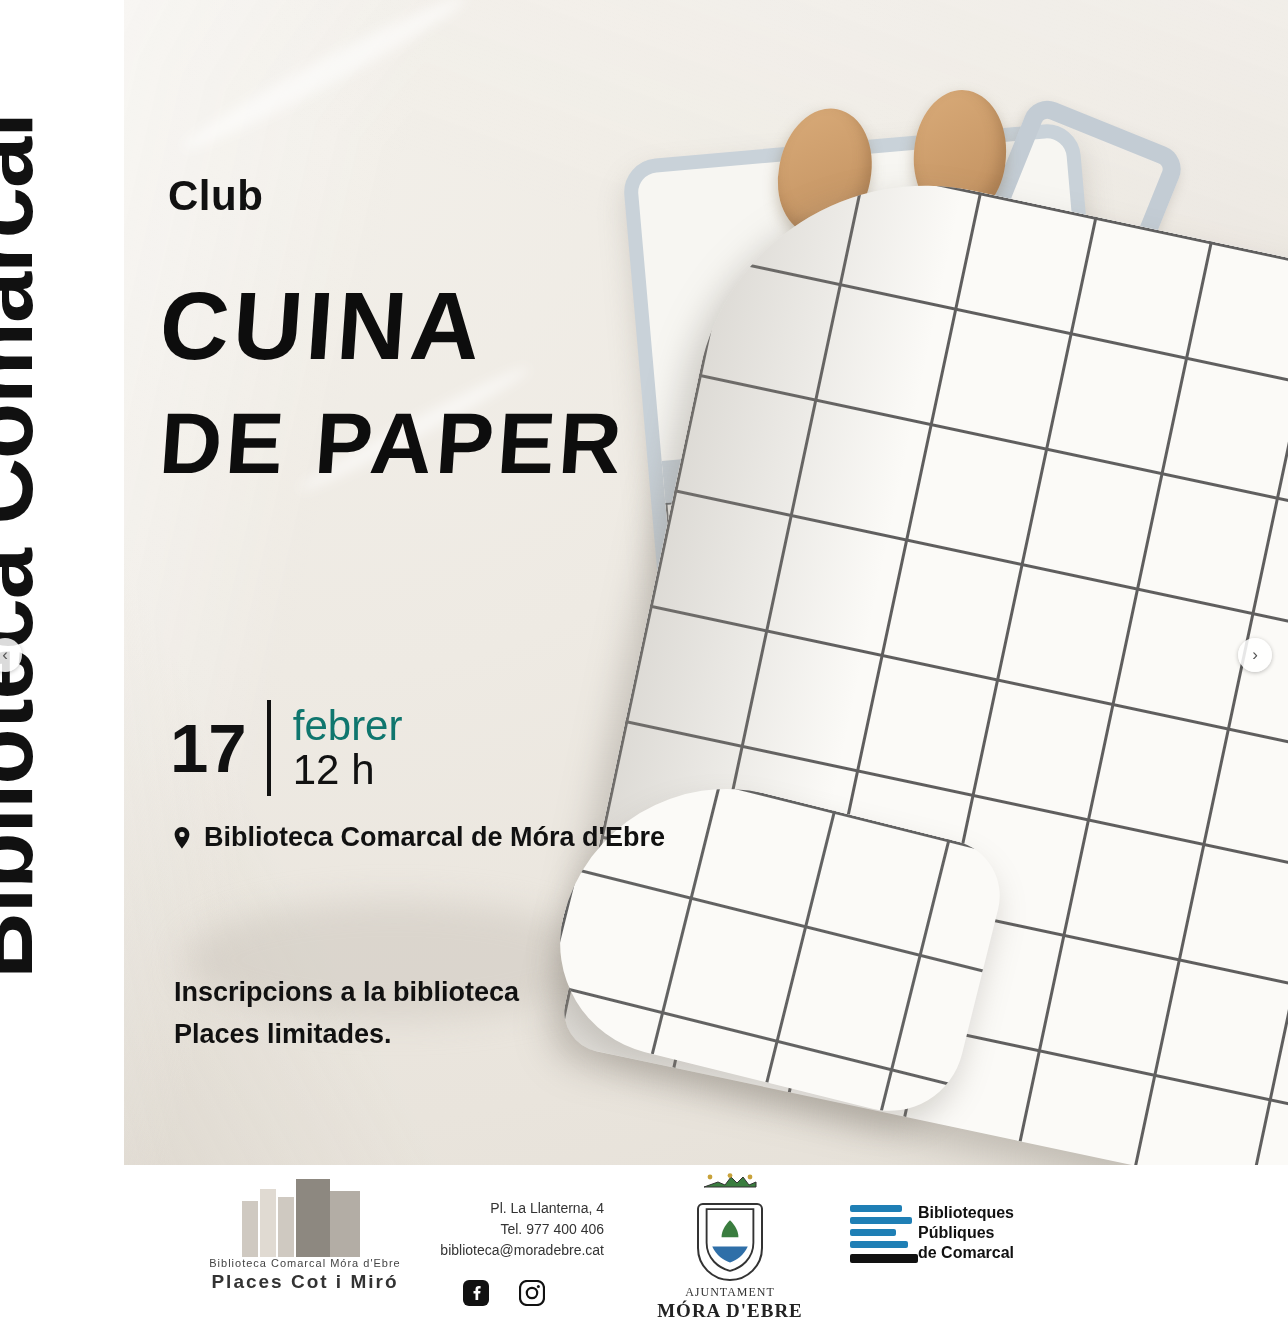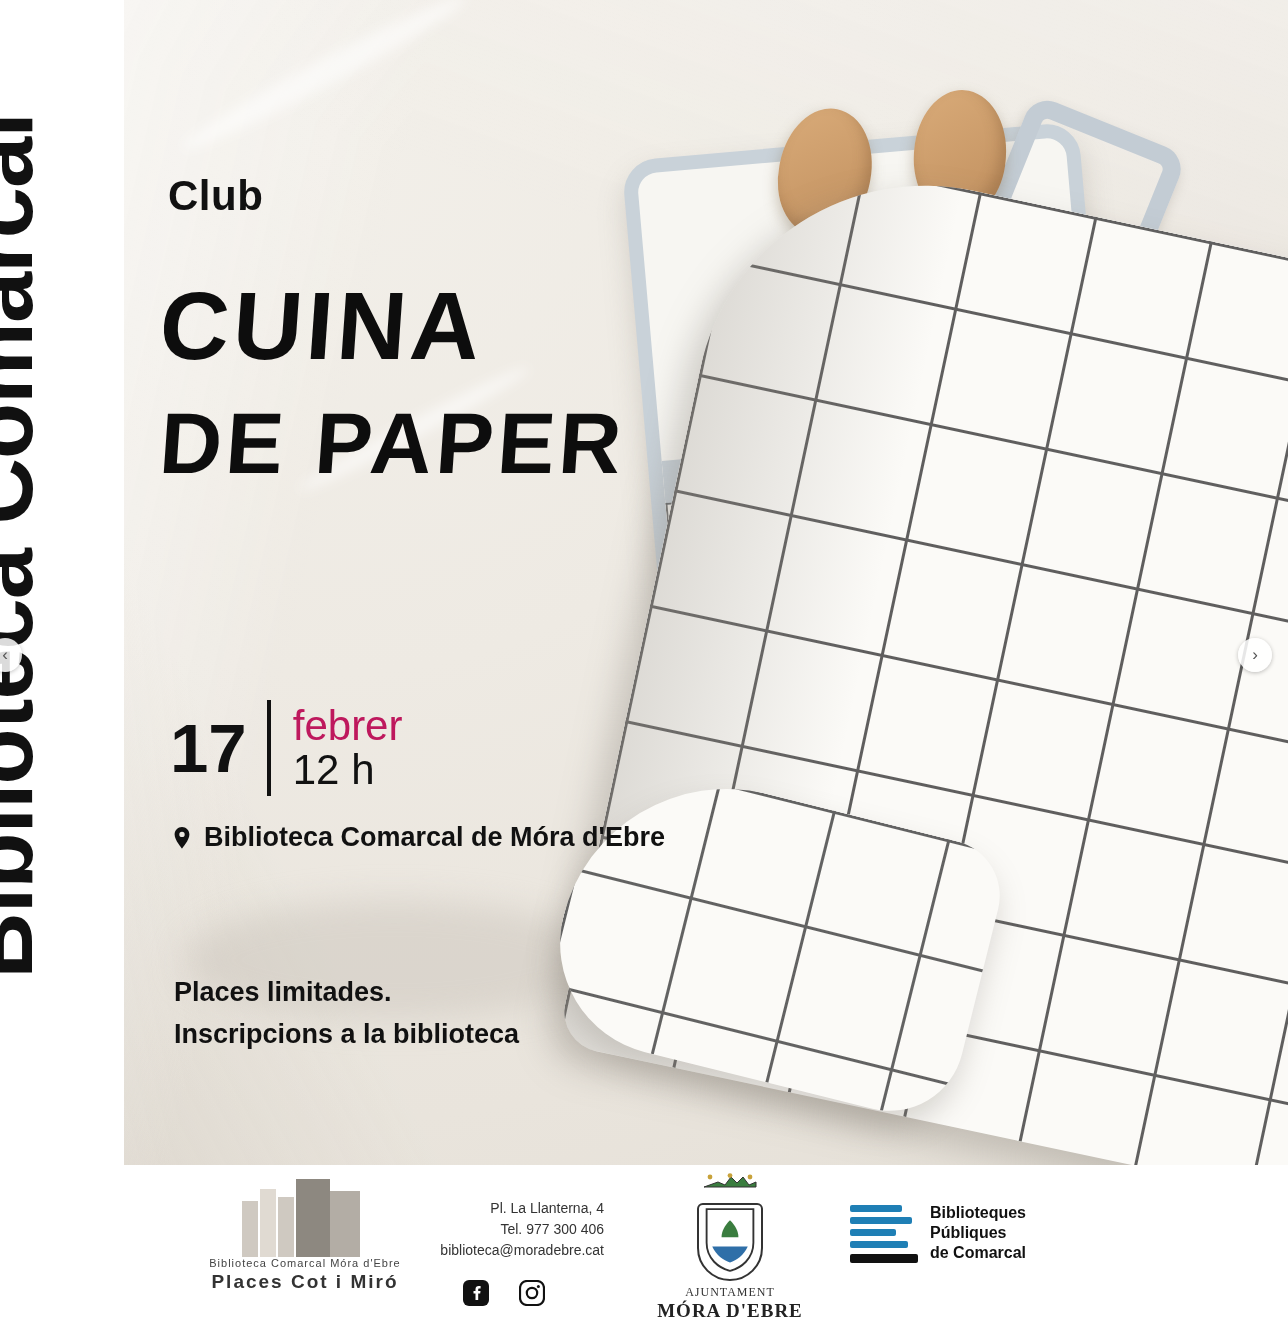--- a/index.html
+++ b/index.html
@@ -167,21 +167,21 @@
     position:absolute;left:0px;top:400px;
     font-size:86px;font-weight:bold;color:#0d0d0d;
     letter-spacing:4px;line-height:1;
     transform:skewX(-4deg);
   }
 
   .datebox{position:absolute;left:10px;top:700px;display:flex;align-items:center;}
   .day{font-size:69px;font-weight:bold;color:#111;line-height:1;}
   .vrule{width:4px;height:96px;background:#111;margin:0 22px 0 20px;}
   .dcol{display:flex;flex-direction:column;justify-content:center;}
-  .month{font-size:42px;color:#be185d;line-height:1.05;}
+  .month{font-size:42px;color:#0f766e;line-height:1.05;}
   .hour{font-size:42px;color:#111;line-height:1.05;}
 
   .place{position:absolute;left:10px;top:822px;display:flex;align-items:flex-start;}
   .pin{
     width:24px;height:24px;position:relative;margin-right:10px;margin-top:2px;
   }
   .note{
     position:absolute;left:14px;top:972px;
     font-size:27px;font-weight:bold;color:#111;line-height:1.55;
   }
@@ -218,21 +218,21 @@
     width:62px;height:74px;margin:14px auto 4px;
     border:2px solid #333;border-radius:6px 6px 34px 34px;
     position:relative;background:#fff;
   }
   .f-ajt .crown{
     width:56px;height:16px;margin:0 auto;position:relative;
   }
   .f-ajt .t1{font-size:12px;color:#333;letter-spacing:1px;}
   .f-ajt .t2{font-size:19px;color:#222;font-weight:bold;letter-spacing:1px;}
 
-  .f-bpc{position:absolute;left:850px;top:38px;width:260px;display:flex;align-items:center;gap:12px;}
+  .f-bpc{position:absolute;left:850px;top:38px;width:260px;display:flex;align-items:center;gap:0;}
   .f-bpc .mark{width:68px;height:60px;position:relative;}
   .f-bpc .ml{position:absolute;left:0;background:#1f7fb5;height:7px;border-radius:2px;}
   .f-bpc .mb{position:absolute;left:0;bottom:0;background:#111;height:9px;width:68px;border-radius:2px;}
   .f-bpc .txt div{font-size:16px;font-weight:bold;color:#111;line-height:1.25;}
 </style>
 </head>
 <body>
 
 <div class="poster">
 
@@ -288,22 +288,22 @@
     <div class="place">
       <span class="pin">
         <svg viewBox="0 0 24 24" width="24" height="28">
             <path d="M12 1C7.9 1 4.6 4.3 4.6 8.4c0 5.6 7.4 14 7.4 14s7.4-8.4 7.4-14C19.4 4.3 16.1 1 12 1zm0 10.1a2.7 2.7 0 1 1 0-5.4 2.7 2.7 0 0 1 0 5.4z" fill="#111"></path>
           </svg>
       </span>
       <span class="place-text">Biblioteca Comarcal de Móra d'Ebre</span>
     </div>
 
     <div class="note">
+      <div>Inscripcions a la biblioteca</div>
       <div>Places limitades.</div>
-      <div>Inscripcions a la biblioteca</div>
     </div>
   </div>
 
   <div class="arrow left">
     <span>‹</span>
   </div>
   <div class="arrow right">
     <span>›</span>
   </div>
 
@@ -316,21 +316,21 @@
         <div class="b" style="left:78px;width:16px;height:60px;background:#cfc9c1;"></div>
         <div class="b" style="left:96px;width:34px;height:78px;background:#8d8880;"></div>
         <div class="b" style="left:130px;width:30px;height:66px;background:#b3ada5;"></div>
       </div>
       <div class="cap1">Biblioteca Comarcal Móra d'Ebre</div>
       <div class="cap2">Places Cot i Miró</div>
     </div>
 
     <div class="f-addr">
       <div>Pl. La Llanterna, 4</div>
-      <div>Tel. 977 300 406</div>
+      <div>Tel. 977 400 406</div>
       <div>biblioteca@moradebre.cat</div>
     </div>
 
     <div class="f-social">
       <span class="soc">
         <svg viewBox="0 0 26 26" width="26" height="26">
             <rect width="26" height="26" rx="6" fill="#111"></rect>
             <path d="M15.2 13.5h2l.3-2.6h-2.3V9.6c0-.7.2-1.2 1.2-1.2h1.2V6.1c-.2 0-1-.1-1.9-.1-1.9 0-3.2 1.1-3.2 3.2v1.7h-2v2.6h2V20h2.7v-6.5z" fill="#fff"></path>
           </svg>
       </span>

